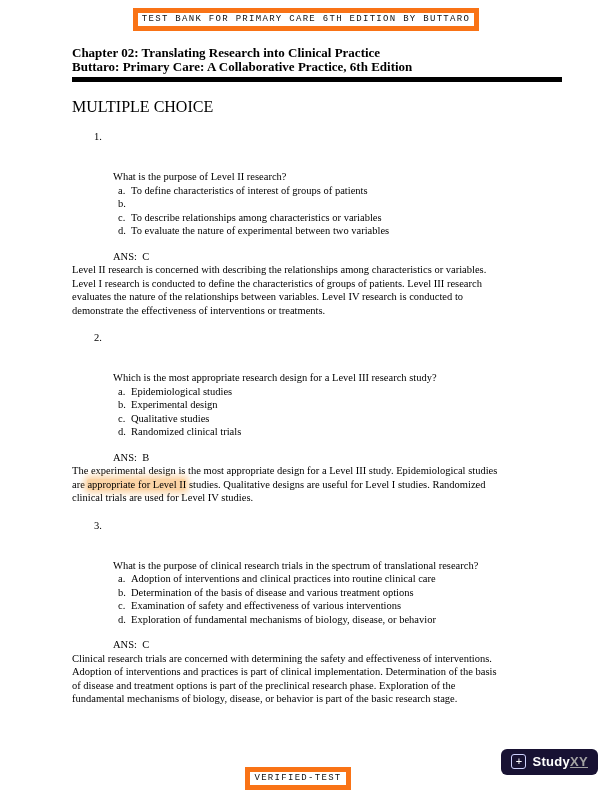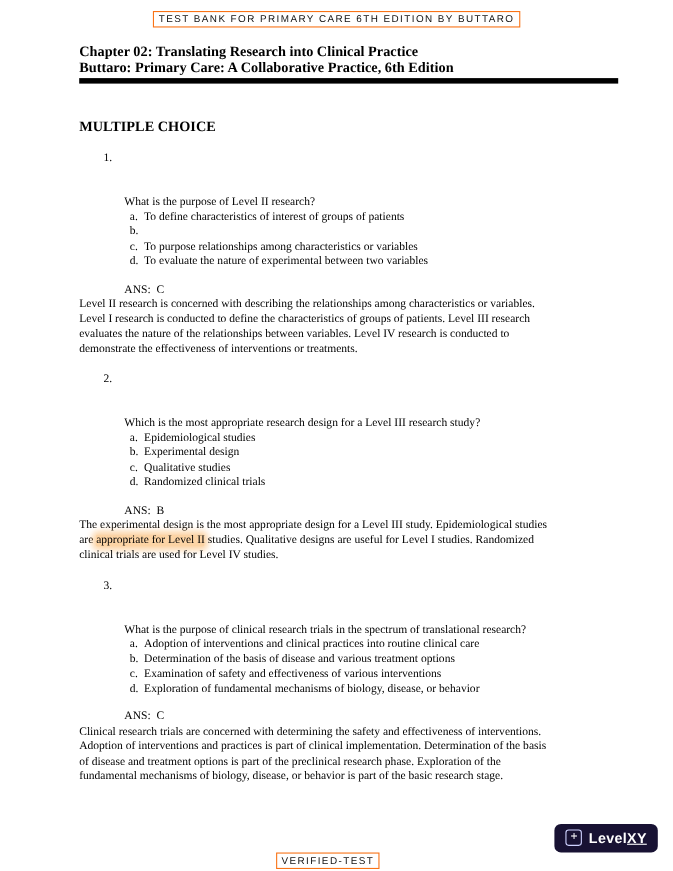--- a/index.html
+++ b/index.html
@@ -3,28 +3,28 @@
 <meta charset="utf-8">
 <style>
   html,body { margin:0; padding:0; background:#ffffff; }
   .page {
     position:relative; width:612px; height:792px; background:#ffffff;
     color:#000; font-family:"Liberation Serif", serif; overflow:hidden;
     margin:0 auto;
   }
   .banner-row { padding-top:7px; text-align:center; }
   .banner-box {
-    display:inline-block; font-family:Liberation Sans, sans-serif;
-    font-size:9px; letter-spacing:1.3px; border:1px solid #f97316;
+    display:inline-block; font-family:Liberation Mono, monospace;
+    font-size:9px; letter-spacing:1.3px; border:5px solid #f97316;
     padding:1px 4px 2px 4px; color:#111;text-align:center;
   }
   .content { margin:15px 50px 0 72px; }
   .title-line { font-weight:bold; font-size:13px; line-height:14px; }
   .thick-rule { height:5px; background:#000; margin-top:3px; }
-  .section-heading { font-weight:bold; font-size:13px; margin-top:31px; }
+  .section-heading { font-weight:normal; font-size:16px; margin-top:16px; }
   .question { margin-top:14px; font-size:10.5px; line-height:13.5px; }
   .q-row { display:flex; }
   .q-num { flex:none; width:19px; margin-left:22px; }
   .q-stem { flex:1;margin-top:40px; }
   .choice { display:flex; margin-left:46px; }
   .c-letter { flex:none; width:13px; }
   .answer { margin-left:41px; margin-top:12px; white-space:pre-wrap; }
   .rationale { max-width:433px; }
   .wm {
     background:rgba(247,148,29,0.40);
@@ -36,21 +36,21 @@
     display:flex; align-items:center; gap:6px;
     background:#181233; border-radius:6px; padding:5px 10px 6px 10px;
     font-family:"Liberation Sans", sans-serif; font-weight:bold; font-size:13px;
   }
   .badge-plus {
     width:13px; height:13px; border:1.5px solid #cfd2ff; border-radius:3px;
     color:#ffffff; font-size:11px; line-height:12px; text-align:center;
     font-weight:normal;
   }
   .badge-study { color:#ffffff; letter-spacing:0.3px; }
-  .badge-xy { color:#ffffff; letter-spacing:0.3px;text-decoration:underline; }
+  .badge-xy { color:#a3a3a3; letter-spacing:0.3px;text-decoration:underline; }
   .footer-row { position:absolute; left:0; right:16px; bottom:2px; text-align:center; }
 </style>
 </head>
 <body>
 
 <div class="page">
 
   <div class="banner-row">
     <span class="banner-box">TEST BANK FOR PRIMARY CARE 6TH EDITION BY BUTTARO</span>
   </div>
@@ -71,21 +71,21 @@
       <div class="choices">
         <div class="choice">
             <span class="c-letter">a.</span>
             <span>To define characteristics of interest of groups of patients</span>
           </div>
         <div class="choice">
             <span class="c-letter">b.</span>
           </div>
         <div class="choice">
             <span class="c-letter">c.</span>
-            <span>To purpose relationships among characteristics or variables</span>
+            <span>To describe relationships among characteristics or variables</span>
           </div>
         <div class="choice">
             <span class="c-letter">d.</span>
             <span>To evaluate the nature of experimental between two variables</span>
           </div>
       </div>
       <div class="answer">ANS:  C</div>
       <div class="rationale">Level II research is concerned with describing the relationships among characteristics or variables. Level I research is conducted to define the characteristics of groups of patients. Level III research evaluates the nature of the relationships between variables. Level IV research is conducted to demonstrate the effectiveness of interventions or treatments.</div>
     </div>
 
@@ -140,20 +140,20 @@
           </div>
       </div>
       <div class="answer">ANS:  C</div>
       <div class="rationale">Clinical research trials are concerned with determining the safety and effectiveness of interventions. Adoption of interventions and practices is part of clinical implementation. Determination of the basis of disease and treatment options is part of the preclinical research phase. Exploration of the fundamental mechanisms of biology, disease, or behavior is part of the basic research stage.</div>
     </div>
 
   </div>
 
   <div class="badge">
     <span class="badge-plus">+</span>
-    <span><span class="badge-study">Level</span><span class="badge-xy">XY</span></span>
+    <span><span class="badge-study">Study</span><span class="badge-xy">XY</span></span>
   </div>
 
   <div class="footer-row">
     <span class="banner-box">VERIFIED-TEST</span>
   </div>
 
 </div>
 
 </body></html>

